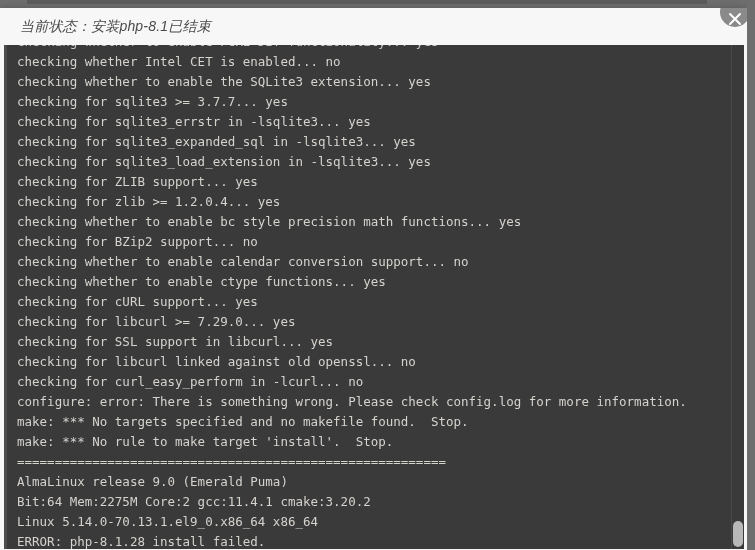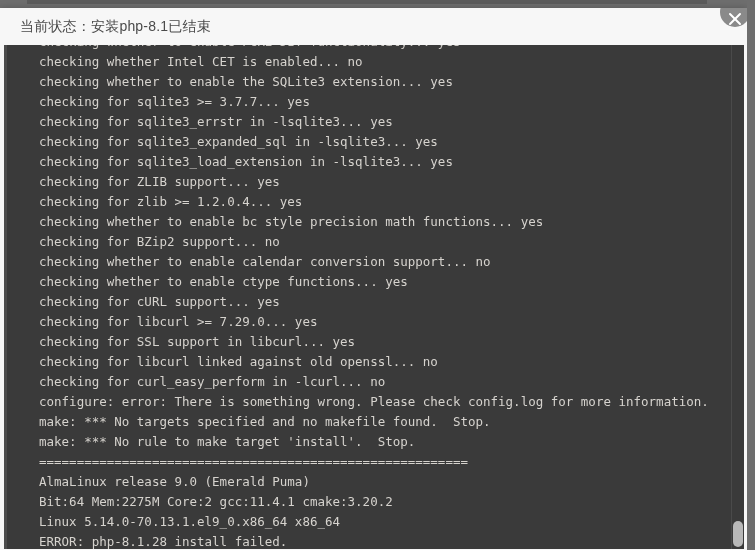--- a/index.html
+++ b/index.html
@@ -49,20 +49,21 @@
     overflow: hidden;
   }
 
   .dialog-header {
     height: 37px;
     background: #f7f7f7;
     display: flex;
     align-items: center;
     padding-left: 20px;
     box-sizing: border-box;
+    font-style: italic;
   }
   .dialog-title {
     font-size: 14px;
     color: #4a4a4a;
     letter-spacing: .2px;
     white-space: nowrap;
   }
 
   
   .close-btn {
@@ -102,21 +103,21 @@
     top: -13px;
     left: 0;
     right: 0;
     padding: 0 14px 0 13px;
     font-family: "DejaVu Sans Mono", "Liberation Mono", monospace;
     font-size: 12.5px;
     line-height: 20px;
     color: #d6d3ce;
     white-space: pre;
   }
-  .term-lines .line { height: 20px; margin-left: 22px; }
+  .term-lines .line { height: 20px; }
   .line.clipped { color: #c9c6c1; }
 
   
   .scrollbar-track {
     position: absolute;
     top: 0;
     right: 0;
     width: 12px;
     height: 100%;
     background: #3a3a3a;

